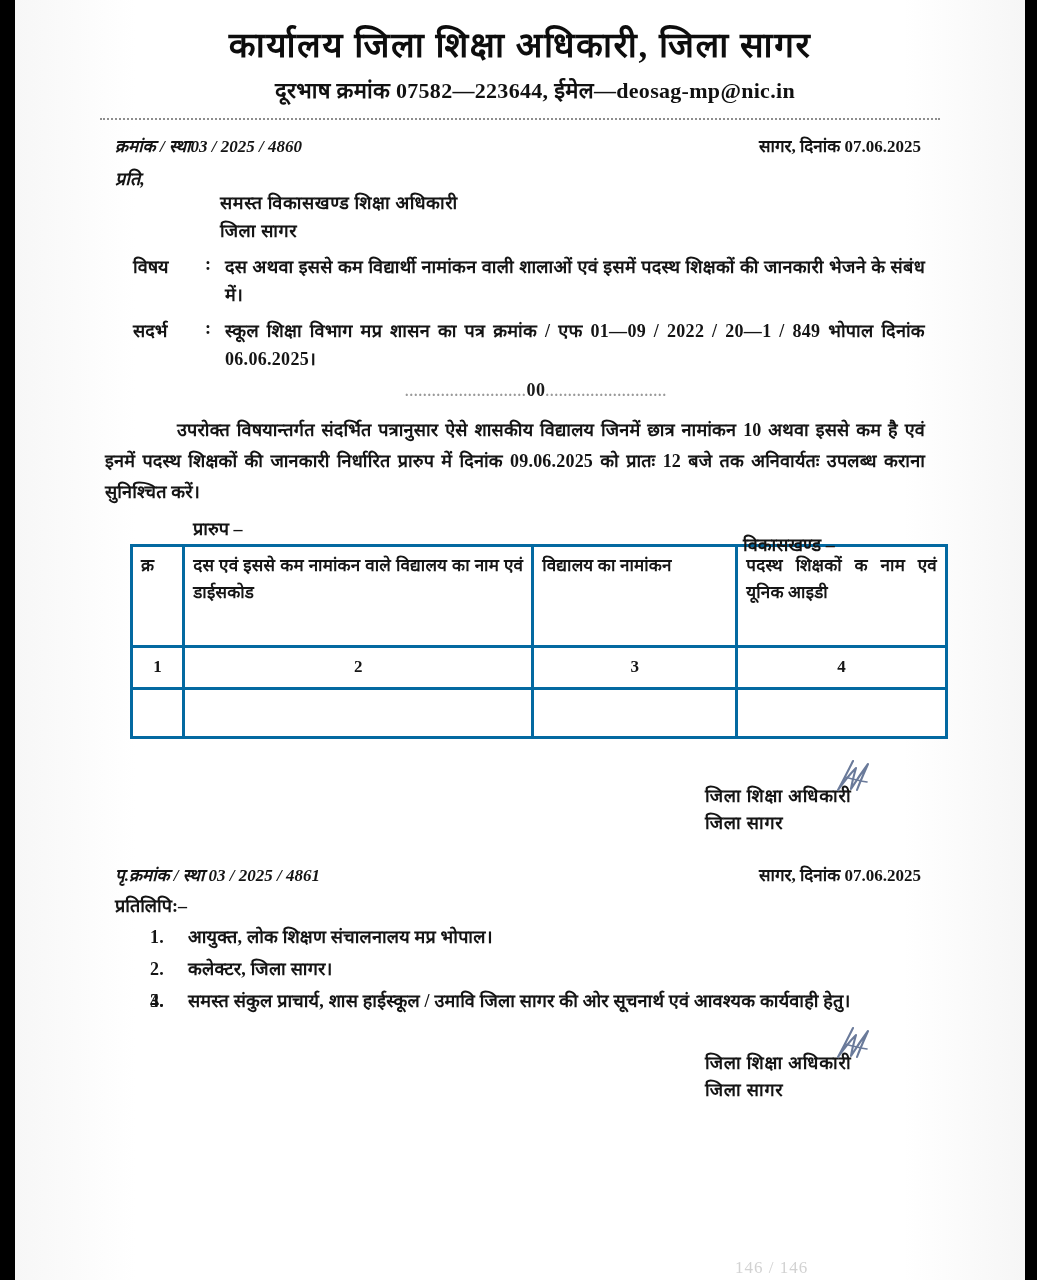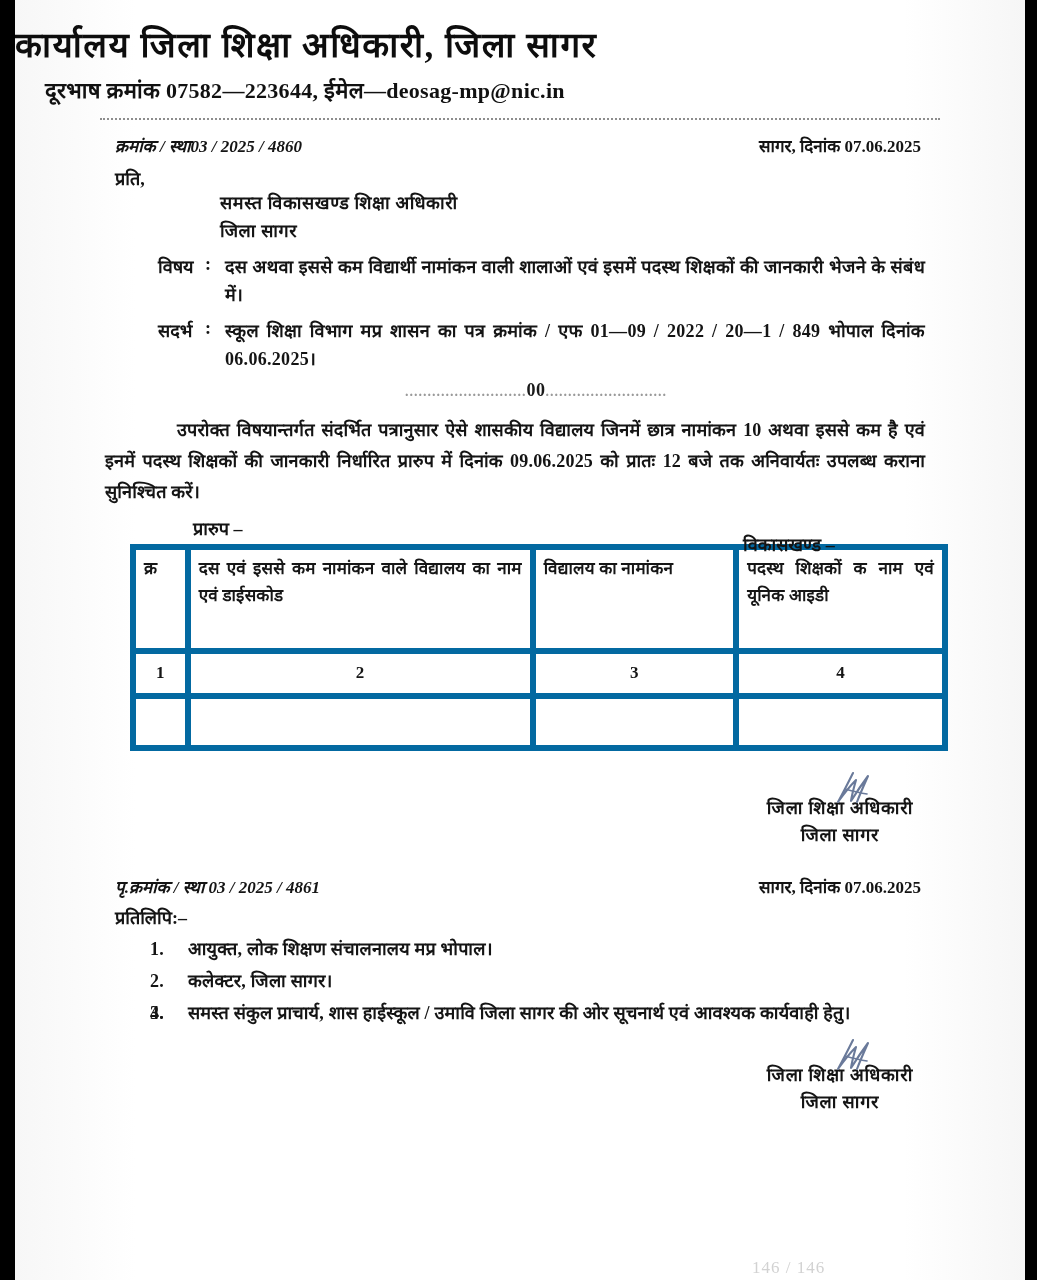--- a/index.html
+++ b/index.html
@@ -27,20 +27,21 @@
   }
 
   .sheet-inner {
     position: absolute;
     left: 0; top: 0; right: 0; bottom: 0;
     padding: 0;
   }
 
   
   #letterhead {
+    text-align: center;
     padding-top: 26px;
   }
   #office-title {
     font-size: 35px;
     font-weight: 700;
     letter-spacing: 1.5px;
     color: #0d0d0d;
     line-height: 1.15;
     font-family: "Liberation Serif", "DejaVu Serif", serif;
   }
@@ -81,20 +82,21 @@
     font-weight: 600;
     color: #141414;
     white-space: nowrap;
   }
 
   .to-label {
     margin: 8px 4px 0 100px;
     font-size: 18px;
     font-weight: 600;
     color: #141414;
+    font-style: italic;
   }
   .addressee {
     margin-left: 205px;
     font-size: 18px;
     font-weight: 600;
     color: #141414;
     line-height: 1.55;
     letter-spacing: 0.6px;
   }
 
@@ -105,21 +107,20 @@
     min-height: 26px;
   }
   .field-label {
     position: absolute;
     left: 18px;
     top: 0;
     width: 90px;
     font-size: 18px;
     font-weight: 600;
     color: #141414;
-    margin-left: 25px;
   }
   .field-colon {
     position: absolute;
     left: 90px;
     top: 0;
     font-size: 18px;
     font-weight: 600;
     color: #141414;
   }
   .field-value {
@@ -181,21 +182,21 @@
   }
 
   
   #form-table {
     margin: 0 0 0 115px;
     width: 818px;
     border-collapse: collapse;
     background: #ffffff;
   }
   #form-table td, #form-table th {
-    border: 6px solid #0369a1;
+    border: 3px solid #0369a1;
     padding: 6px 8px;
     font-size: 17px;
     font-weight: 600;
     color: #161616;
     vertical-align: top;
     text-align: left;
     line-height: 1.55;
     letter-spacing: 0.2px;
   }
   #form-table th {
@@ -211,21 +212,20 @@
     text-align: center;
     height: 24px;
     font-weight: 700;
   }
   #form-table td.blankcell { height: 34px; }
 
   
   .sig-block {
     position: relative;
     width: 270px;
-    text-align: center;
     font-size: 18px;
     font-weight: 600;
     color: #141414;
     line-height: 1.5;
     letter-spacing: 0.8px;
   }
   #sig-block-1 { margin: 44px 0 0 690px; }
   #sig-block-2 { margin: 34px 0 0 690px; }
 
   .sig-ink {
@@ -269,21 +269,21 @@
   #copy-list li .marker {
     position: absolute;
     left: 0;
     top: 0;
     font-weight: 600;
   }
 
   
   #footer-faint {
     position: absolute;
-    left: 737px;
+    left: 720px;
     bottom: 2px;
     font-size: 17px;
     color: #d2d2d2;
     letter-spacing: 1px;
     white-space: nowrap;
   }
 </style>
 </head>
 <body>
 

